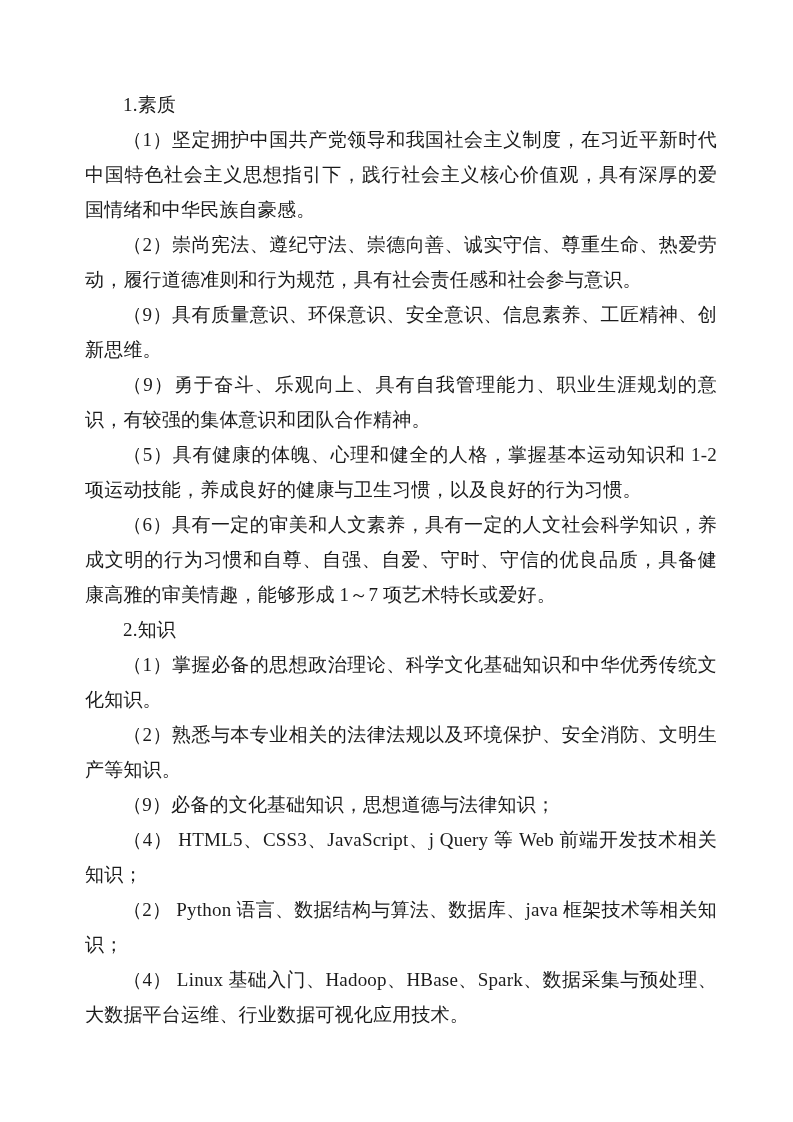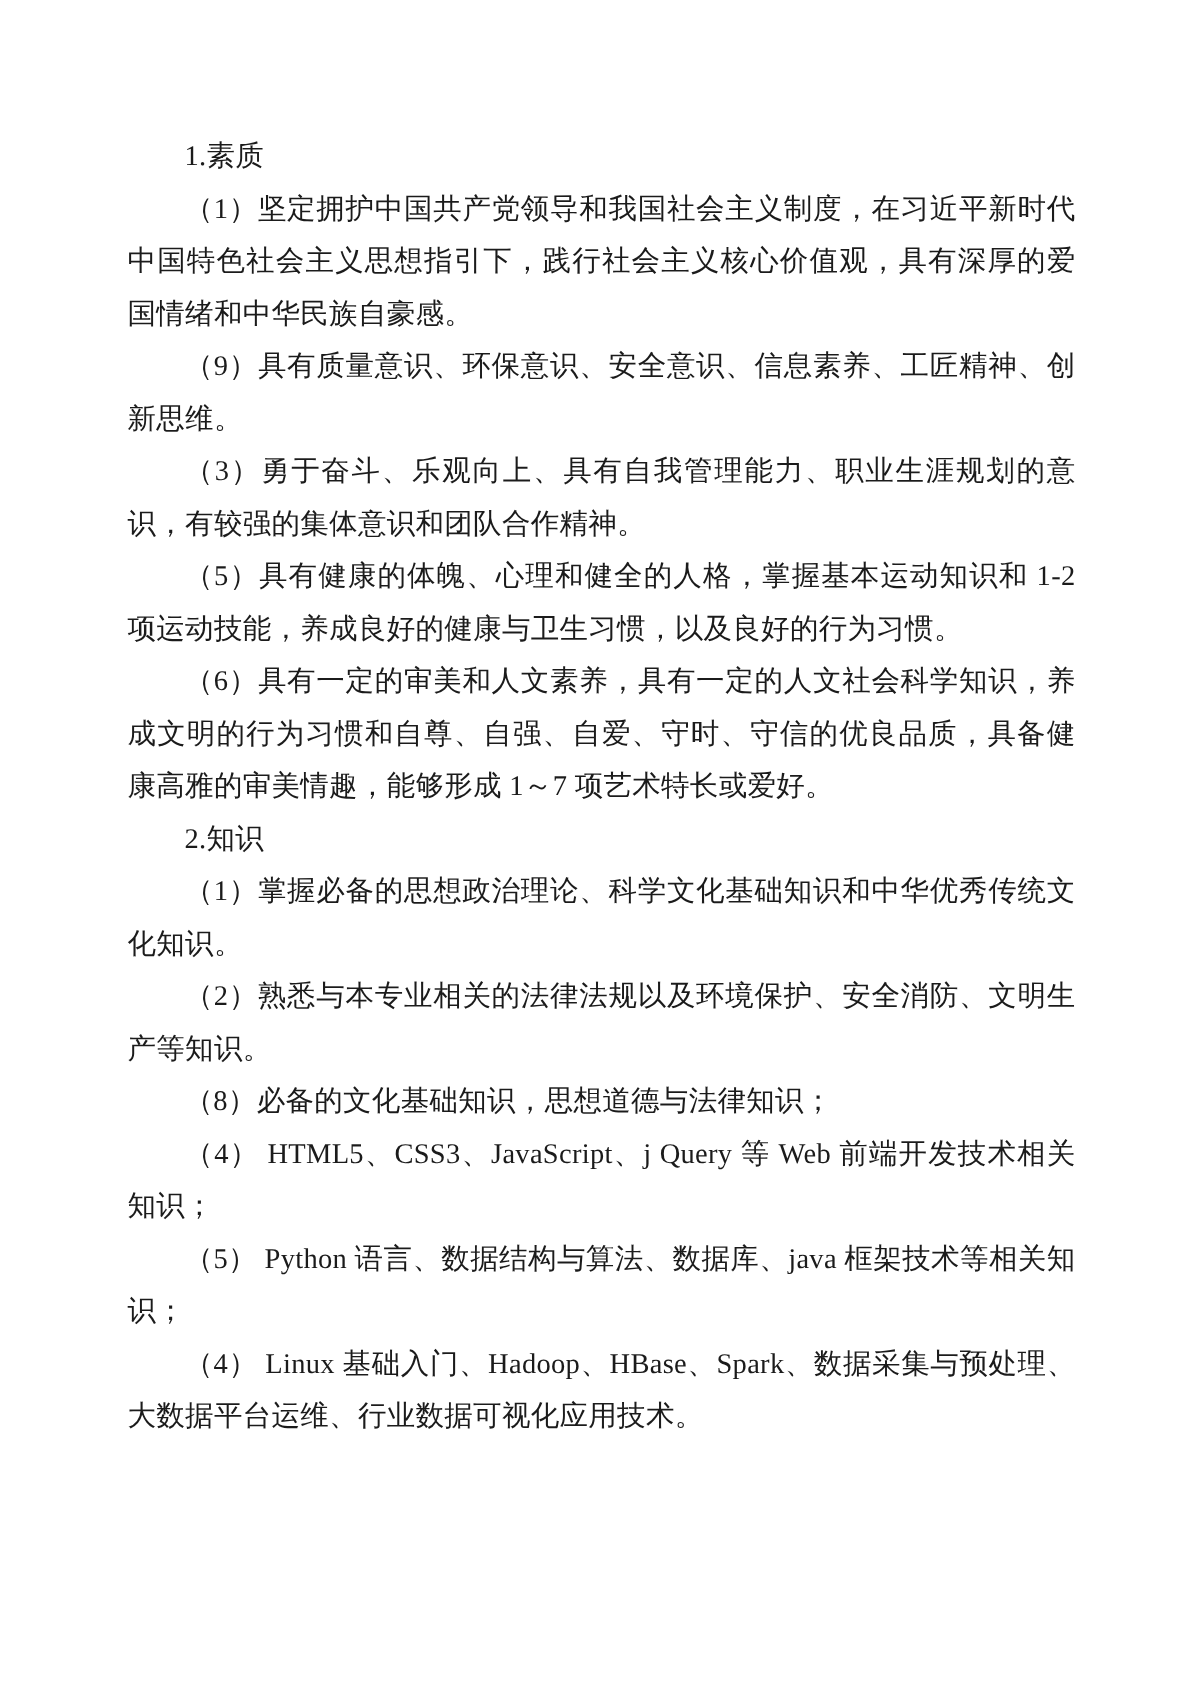--- a/index.html
+++ b/index.html
@@ -35,29 +35,30 @@
   }
 </style>
 </head>
 <body>
 
 <div class="page">
 
   <section>
     <p class="para heading">1.素质</p>
     <p class="para">（1）坚定拥护中国共产党领导和我国社会主义制度，在习近平新时代中国特色社会主义思想指引下，践行社会主义核心价值观，具有深厚的爱国情绪和中华民族自豪感。</p>
+    <p class="para">（2）崇尚宪法、遵纪守法、崇德向善、诚实守信、尊重生命、热爱劳动，履行道德准则和行为规范，具有社会责任感和社会参与意识。</p>
     <p class="para">（9）具有质量意识、环保意识、安全意识、信息素养、工匠精神、创新思维。</p>
-    <p class="para">（3）勇于奋斗、乐观向上、具有自我管理能力、职业生涯规划的意识，有较强的集体意识和团队合作精神。</p>
+    <p class="para">（9）勇于奋斗、乐观向上、具有自我管理能力、职业生涯规划的意识，有较强的集体意识和团队合作精神。</p>
     <p class="para">（5）具有健康的体魄、心理和健全的人格，掌握基本运动知识和 1-2 项运动技能，养成良好的健康与卫生习惯，以及良好的行为习惯。</p>
     <p class="para">（6）具有一定的审美和人文素养，具有一定的人文社会科学知识，养成文明的行为习惯和自尊、自强、自爱、守时、守信的优良品质，具备健康高雅的审美情趣，能够形成 1～7 项艺术特长或爱好。</p>
   </section>
 
   <section>
     <p class="para heading">2.知识</p>
     <p class="para">（1）掌握必备的思想政治理论、科学文化基础知识和中华优秀传统文化知识。</p>
     <p class="para">（2）熟悉与本专业相关的法律法规以及环境保护、安全消防、文明生产等知识。</p>
-    <p class="para">（8）必备的文化基础知识，思想道德与法律知识；</p>
+    <p class="para">（9）必备的文化基础知识，思想道德与法律知识；</p>
     <p class="para">（4） HTML5、CSS3、JavaScript、j Query 等 Web 前端开发技术相关知识；</p>
-    <p class="para">（5） Python 语言、数据结构与算法、数据库、java 框架技术等相关知识；</p>
+    <p class="para">（2） Python 语言、数据结构与算法、数据库、java 框架技术等相关知识；</p>
     <p class="para">（4） Linux 基础入门、Hadoop、HBase、Spark、数据采集与预处理、大数据平台运维、行业数据可视化应用技术。</p>
   </section>
 
 </div>
 
 </body></html>

